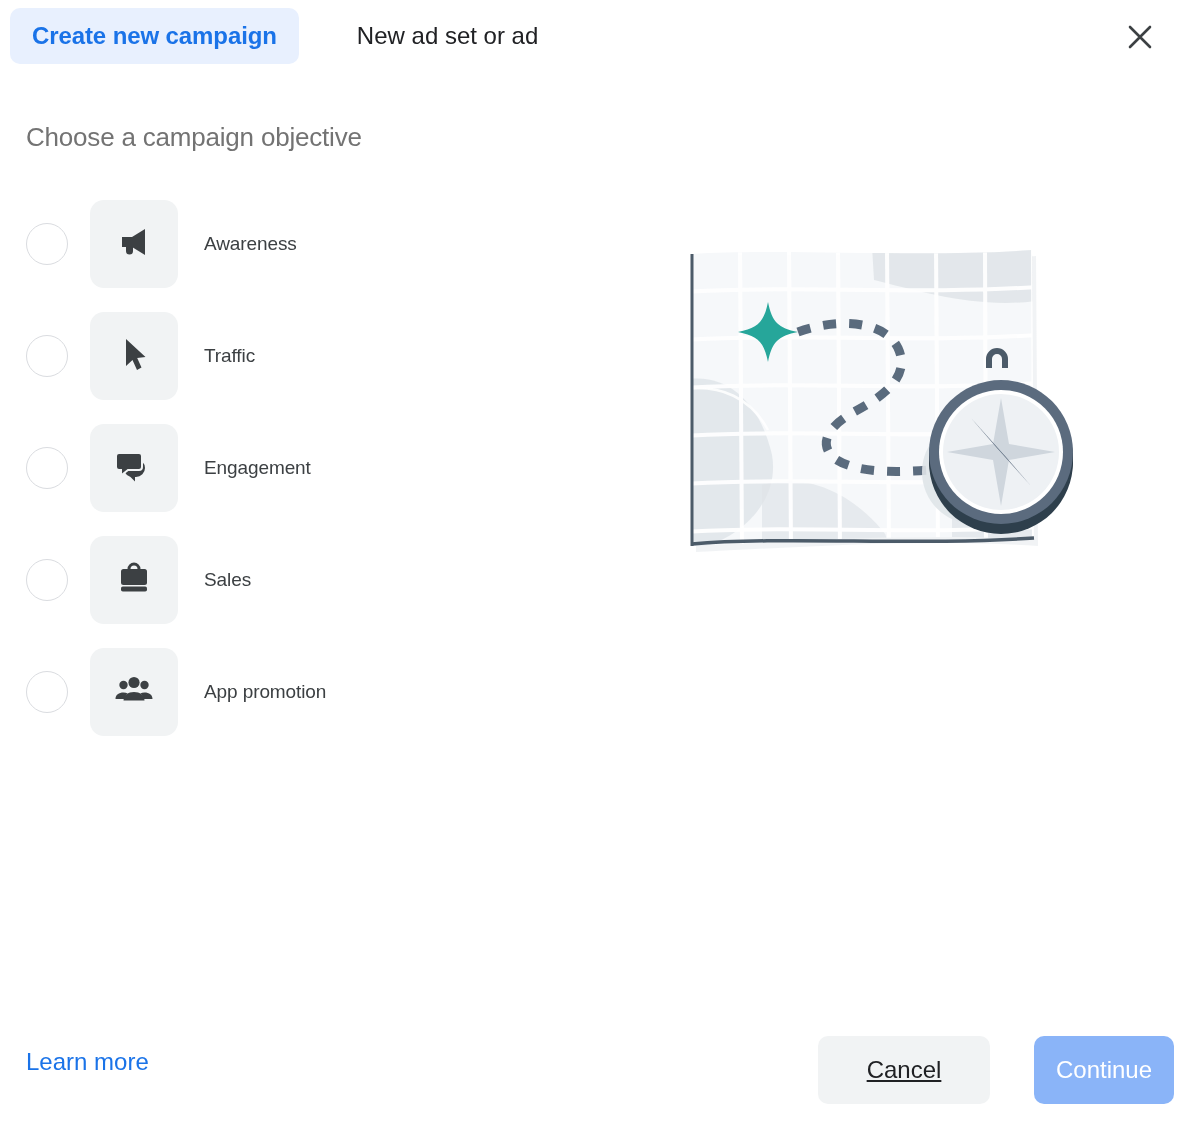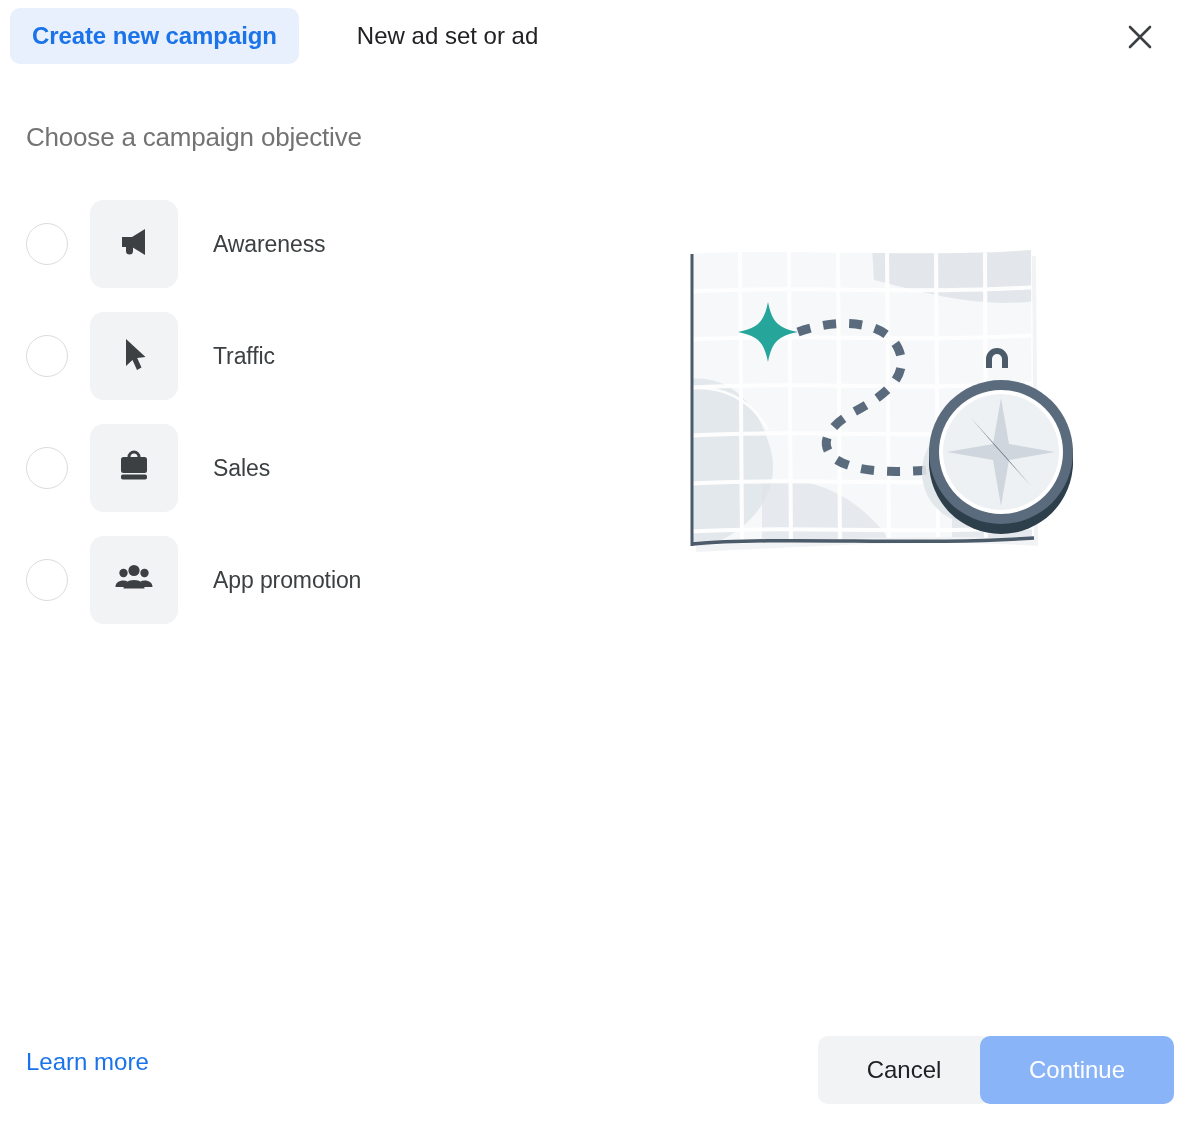--- a/index.html
+++ b/index.html
@@ -106,22 +106,22 @@
     height: 88px;
     margin-left: 22px;
     border-radius: 14px;
     background: #f1f3f4;
     display: flex;
     align-items: center;
     justify-content: center;
     flex: 0 0 auto;
   }
   .objective-label {
-    margin-left: 35px;
-    font-size: 23px;
+    margin-left: 26px;
+    font-size: 19px;
     color: #3c4043;
     letter-spacing: -0.1px;
   }
 
   
   .right-panel {
     position: absolute;
     left: 622px;
     top: 240px;
     width: 520px;
@@ -167,25 +167,26 @@
     cursor: pointer;
     padding: 0;
   }
   .btn-cancel {
     right: 208px;
     top: 18px;
     width: 172px;
     height: 68px;
     background: #f1f3f4;
     color: #202124;
+    text-decoration: underline;
   }
   .btn-continue {
     right: 24px;
     top: 18px;
-    width: 194px;
+    width: 140px;
     height: 68px;
     background: #8ab4f8;
     color: #ffffff;
     cursor: default;
   }
 </style>
 </head>
 <body>
 
 <div class="header">
@@ -222,20 +223,32 @@
     <span class="icon-tile">
       <span>
         <svg width="44" height="44" viewBox="0 0 44 44">
           <path d="M14 7 L14 34 L20.5 28 L25 38 L29.5 35.6 L25.2 26 L33.5 25 Z" fill="#3c4043"></path>
         </svg>
       </span>
     </span>
     <span class="objective-label">Traffic</span>
   </div>
 
+  <div class="objective-row">
+    <span class="radio"></span>
+    <span class="icon-tile">
+      <span>
+        <svg width="44" height="44" viewBox="0 0 44 44">
+          <path d="M24 15 a9 9 0 0 1 0 18 h-1 v4.5 L18.5 33 A9 9 0 0 1 24 15 Z" fill="#3c4043"></path>
+          <path d="M7 9 H27 a3 3 0 0 1 3 3 v11 a3 3 0 0 1 -3 3 H16 l-7 5.5 V26 H7 a3 3 0 0 1 -3 -3 V12 a3 3 0 0 1 3 -3 Z" fill="#3c4043" stroke="#f1f3f4" stroke-width="2"></path>
+        </svg>
+      </span>
+    </span>
+    <span class="objective-label">Engagement</span>
+  </div>
 
 
   <div class="objective-row">
     <span class="radio"></span>
     <span class="icon-tile">
       <span>
         <svg width="44" height="44" viewBox="0 0 44 44">
           <path d="M17 13 a5 5 0 0 1 10 0" fill="none" stroke="#3c4043" stroke-width="3"></path>
           <rect x="9" y="13" width="26" height="16" rx="2.5" fill="#3c4043"></rect>
           <rect x="9" y="30.5" width="26" height="5" rx="1.8" fill="#3c4043"></rect>

